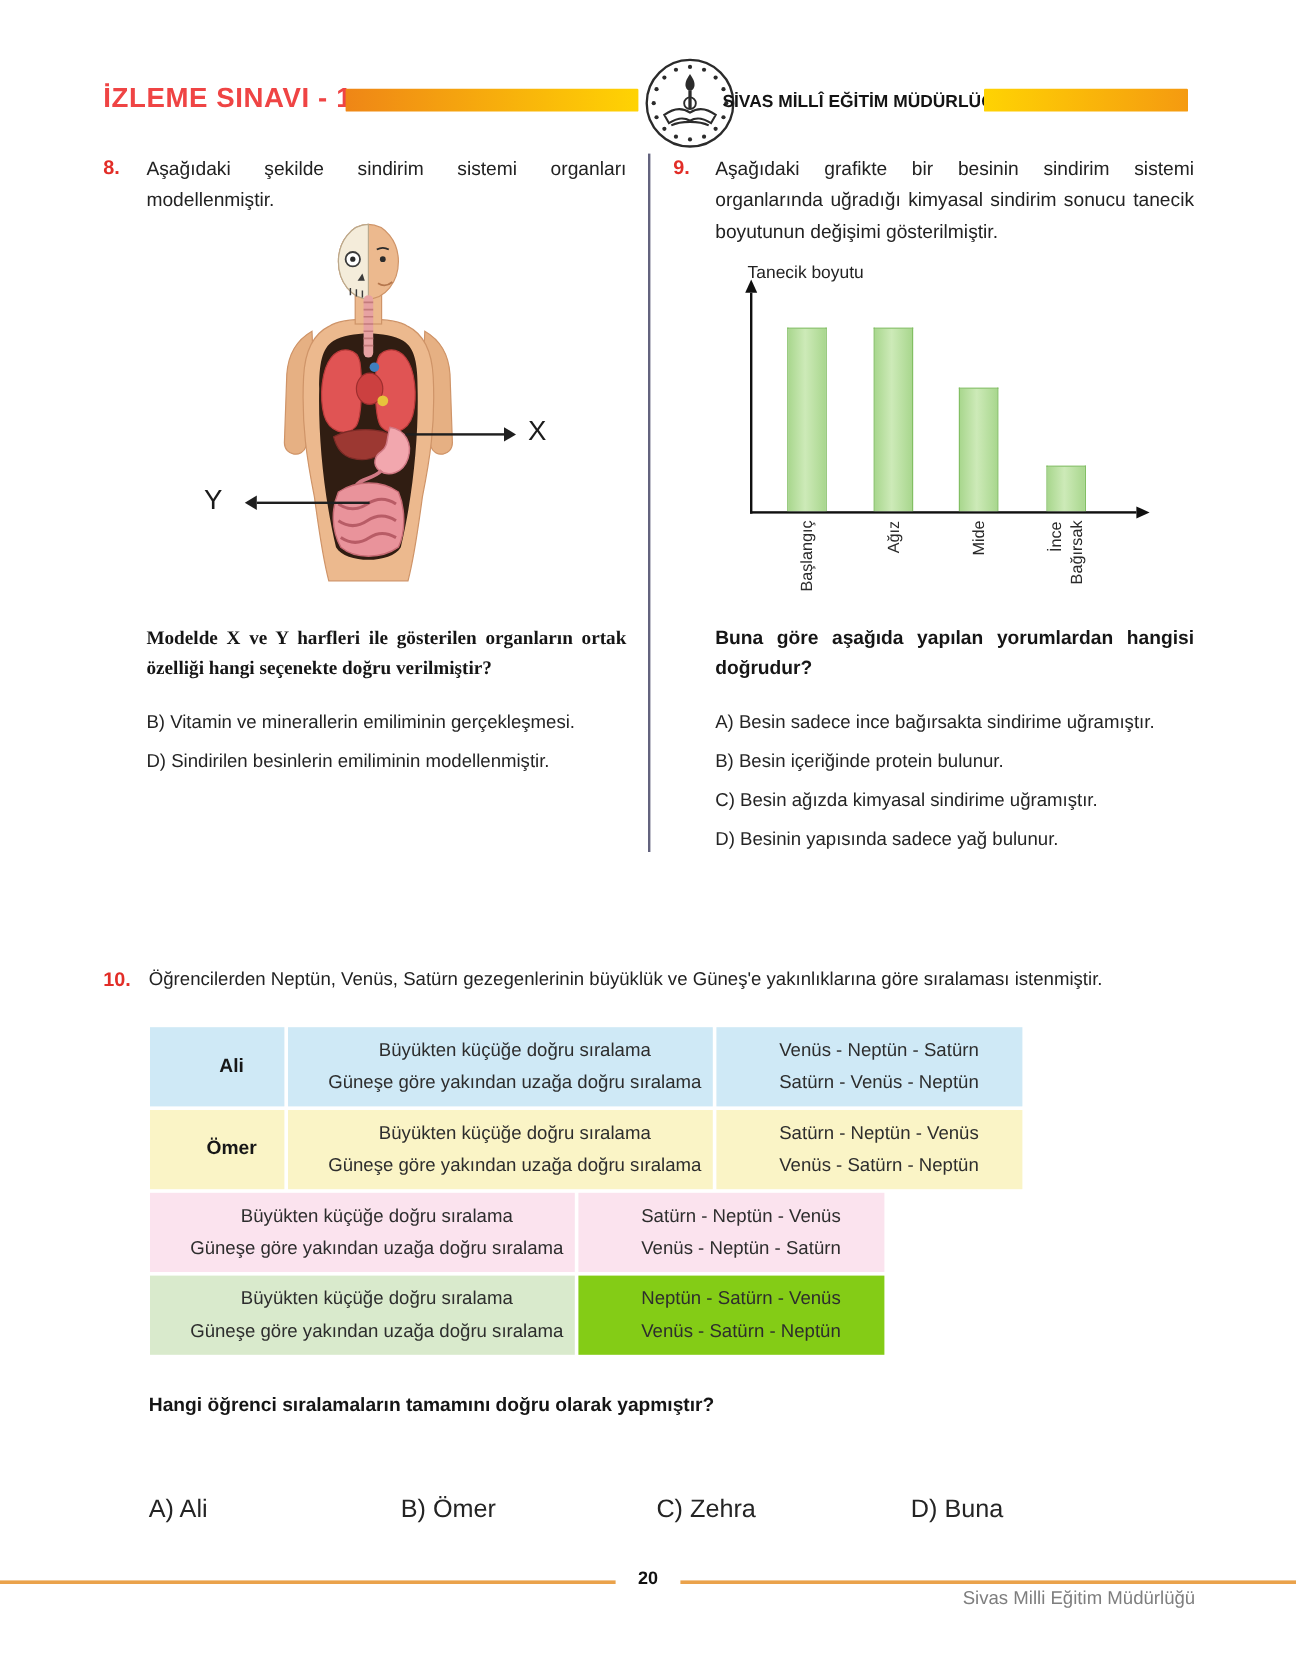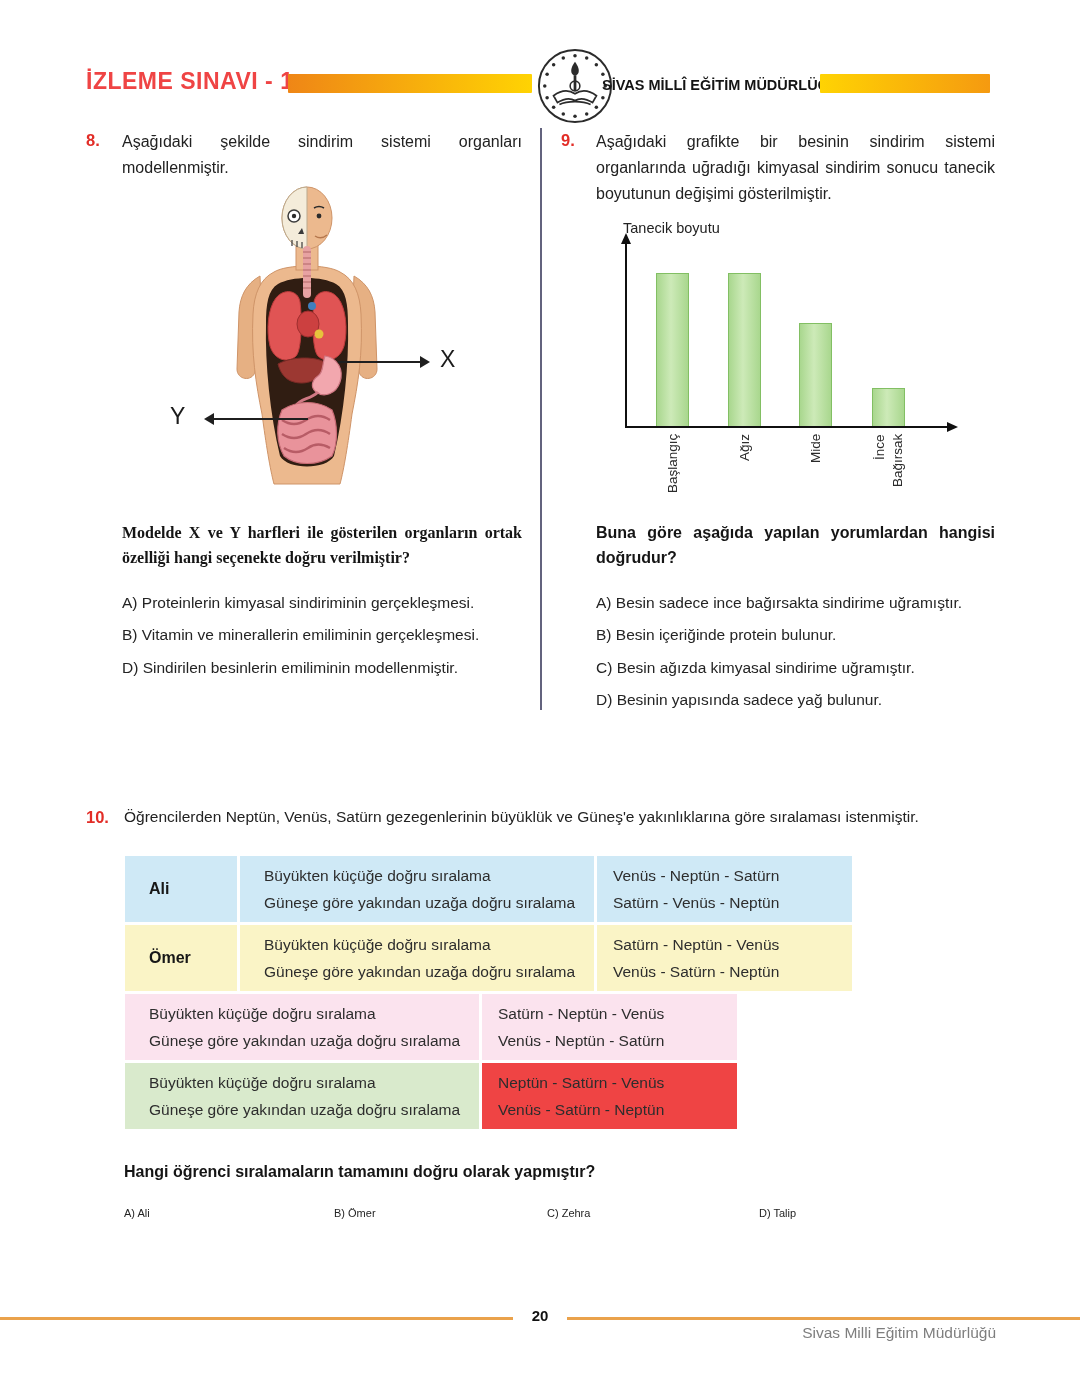--- a/index.html
+++ b/index.html
@@ -59,28 +59,28 @@
   .chart .xarrow{position:absolute; left:347px; top:201.5px; width:0;height:0;
       border-top:5.5px solid transparent; border-bottom:5.5px solid transparent; border-left:11px solid #101010;}
   .cbar{position:absolute;}
   .clabel-wrap{position:absolute; top:214px; width:72px; display:flex; justify-content:center;}
   .v-label{writing-mode:vertical-rl; transform:rotate(180deg); height:76px; text-align:end;
       font-size:13.5px; line-height:1.3; color:#2a2a2a;}
 
   
   .q10-num{left:86px; top:808px;}
   .q10-intro{left:124px; top:808px; width:880px; font-size:15.5px; color:#222; margin:0;}
-  .stable{left:125px; top:856px; width:730px; display:flex; flex-direction:column; gap:3px;}
+  .stable{left:125px; top:856px; width:730px; display:flex; flex-direction:column; gap:3px;text-align:center;}
   .trow{display:flex; gap:3px; height:66px;}
   .tcell{display:flex; flex-direction:column; justify-content:center;}
   .tname{width:112px; padding-left:24px; box-sizing:border-box; font-size:16px; font-weight:bold; color:#171717; justify-content:center;}
   .tmid{width:354px; padding-left:24px; box-sizing:border-box; gap:9px; font-size:15.5px; color:#2d2d2d;}
   .tright{width:255px; padding-left:16px; box-sizing:border-box; gap:9px; font-size:15.5px; color:#2d2d2d;}
   .q10-stem{left:124px; top:1160px; width:700px; text-align:left;}
-  .q10-opt{top:1207px; font-size:11px; color:#242424;}
+  .q10-opt{top:1246px; font-size:21px; color:#242424;}
   .q10-opt-a{left:124px;} .q10-opt-b{left:334px;} .q10-opt-c{left:547px;} .q10-opt-d{left:759px;}
 
   
   .f-line{top:1317px; height:3px; background:#eaa24b;}
   .f-line-left{left:0; width:513px;}
   .f-line-right{left:567px; width:513px;}
   .f-num{left:513px; top:1307px; width:54px; text-align:center; font-size:15px; font-weight:bold; color:#111;}
   .f-org{left:700px; top:1324px; width:296px; text-align:right; font-size:15.5px; color:#7e7e7e;}
 </style>
 </head>
@@ -161,21 +161,20 @@
     <div class="abs arrow-line x-arrow-line"></div>
     <div class="abs arrow-head x-arrow-head"></div>
     <span class="abs fig-label x-label">X</span>
 
     <div class="abs arrow-line y-arrow-line"></div>
     <div class="abs arrow-head y-arrow-head"></div>
     <span class="abs fig-label y-label">Y</span>
 
     <p class="abs qstem q8-stem">Modelde X ve Y harfleri ile gösterilen organların ortak özelliği hangi seçenekte doğru verilmiştir?</p>
     <div class="abs q8-opts">
-      <div class="opt">A) Proteinlerin kimyasal sindiriminin gerçekleşmesi.</div>
       <div class="opt">B) Vitamin ve minerallerin emiliminin gerçekleşmesi.</div>
       <div class="opt">D) Sindirilen besinlerin emiliminin modellenmiştir.</div>
     </div>
   </section>
 
   <section>
     <span class="abs qnum q9-num">9.</span>
     <p class="abs qintro q9-intro">Aşağıdaki grafikte bir besinin sindirim sistemi organlarında uğradığı kimyasal sindirim sonucu tanecik boyutunun değişimi gösterilmiştir.</p>
 
     <div class="abs chart">
@@ -252,32 +251,32 @@
           <div class="tcell tright" style="background:#fbe3ee">
             <div>Satürn - Neptün - Venüs</div>
             <div>Venüs - Neptün - Satürn</div>
           </div>
         </div>
         <div class="trow">
           <div class="tcell tmid" style="background:#d9eacc">
             <div>Büyükten küçüğe doğru sıralama</div>
             <div>Güneşe göre yakından uzağa doğru sıralama</div>
           </div>
-          <div class="tcell tright" style="background:#ef4444">
+          <div class="tcell tright" style="background:#84cc16">
             <div>Neptün - Satürn - Venüs</div>
             <div>Venüs - Satürn - Neptün</div>
           </div>
         </div>
       </div>
 
     <p class="abs qstem q10-stem">Hangi öğrenci sıralamaların tamamını doğru olarak yapmıştır?</p>
     <span class="abs q10-opt q10-opt-a">A) Ali</span>
     <span class="abs q10-opt q10-opt-b">B) Ömer</span>
     <span class="abs q10-opt q10-opt-c">C) Zehra</span>
-    <span class="abs q10-opt q10-opt-d">D) Talip</span>
+    <span class="abs q10-opt q10-opt-d">D) Buna</span>
   </section>
 
   <div class="abs f-line f-line-left"></div>
   <div class="abs f-num">20</div>
   <div class="abs f-line f-line-right"></div>
   <div class="abs f-org">Sivas Milli Eğitim Müdürlüğü</div>
 
 </div>
 
 </body></html>

